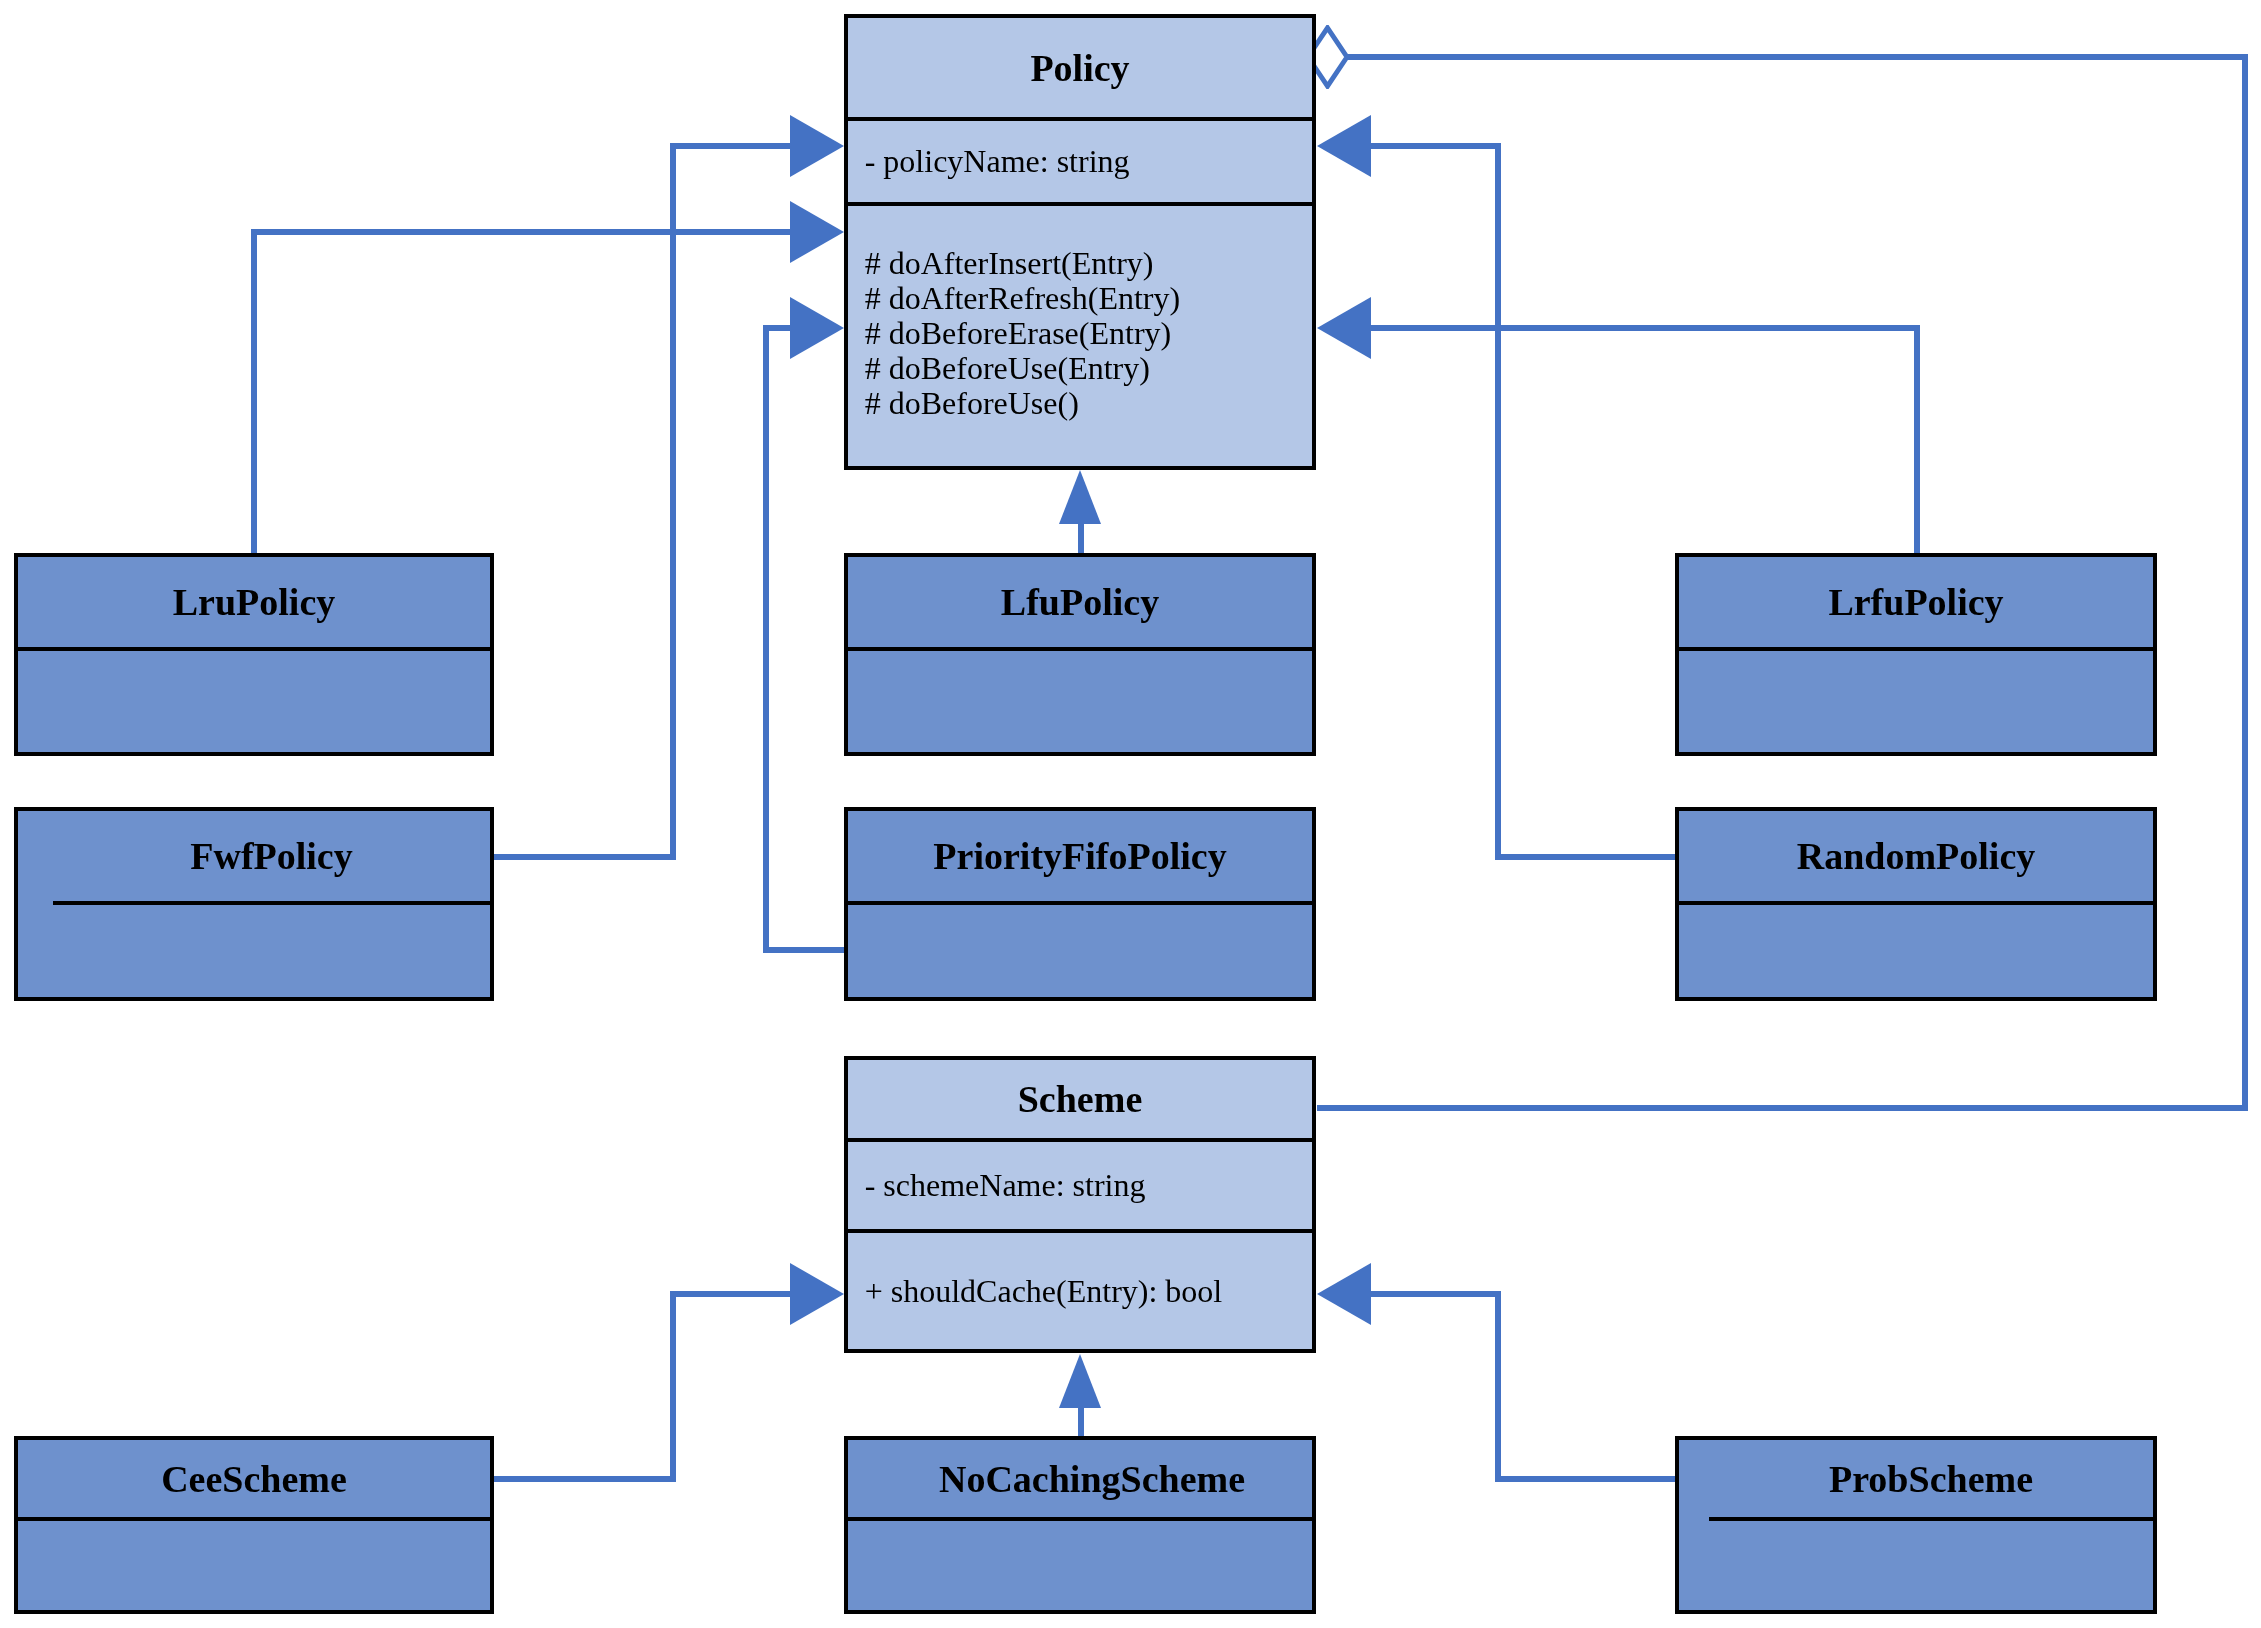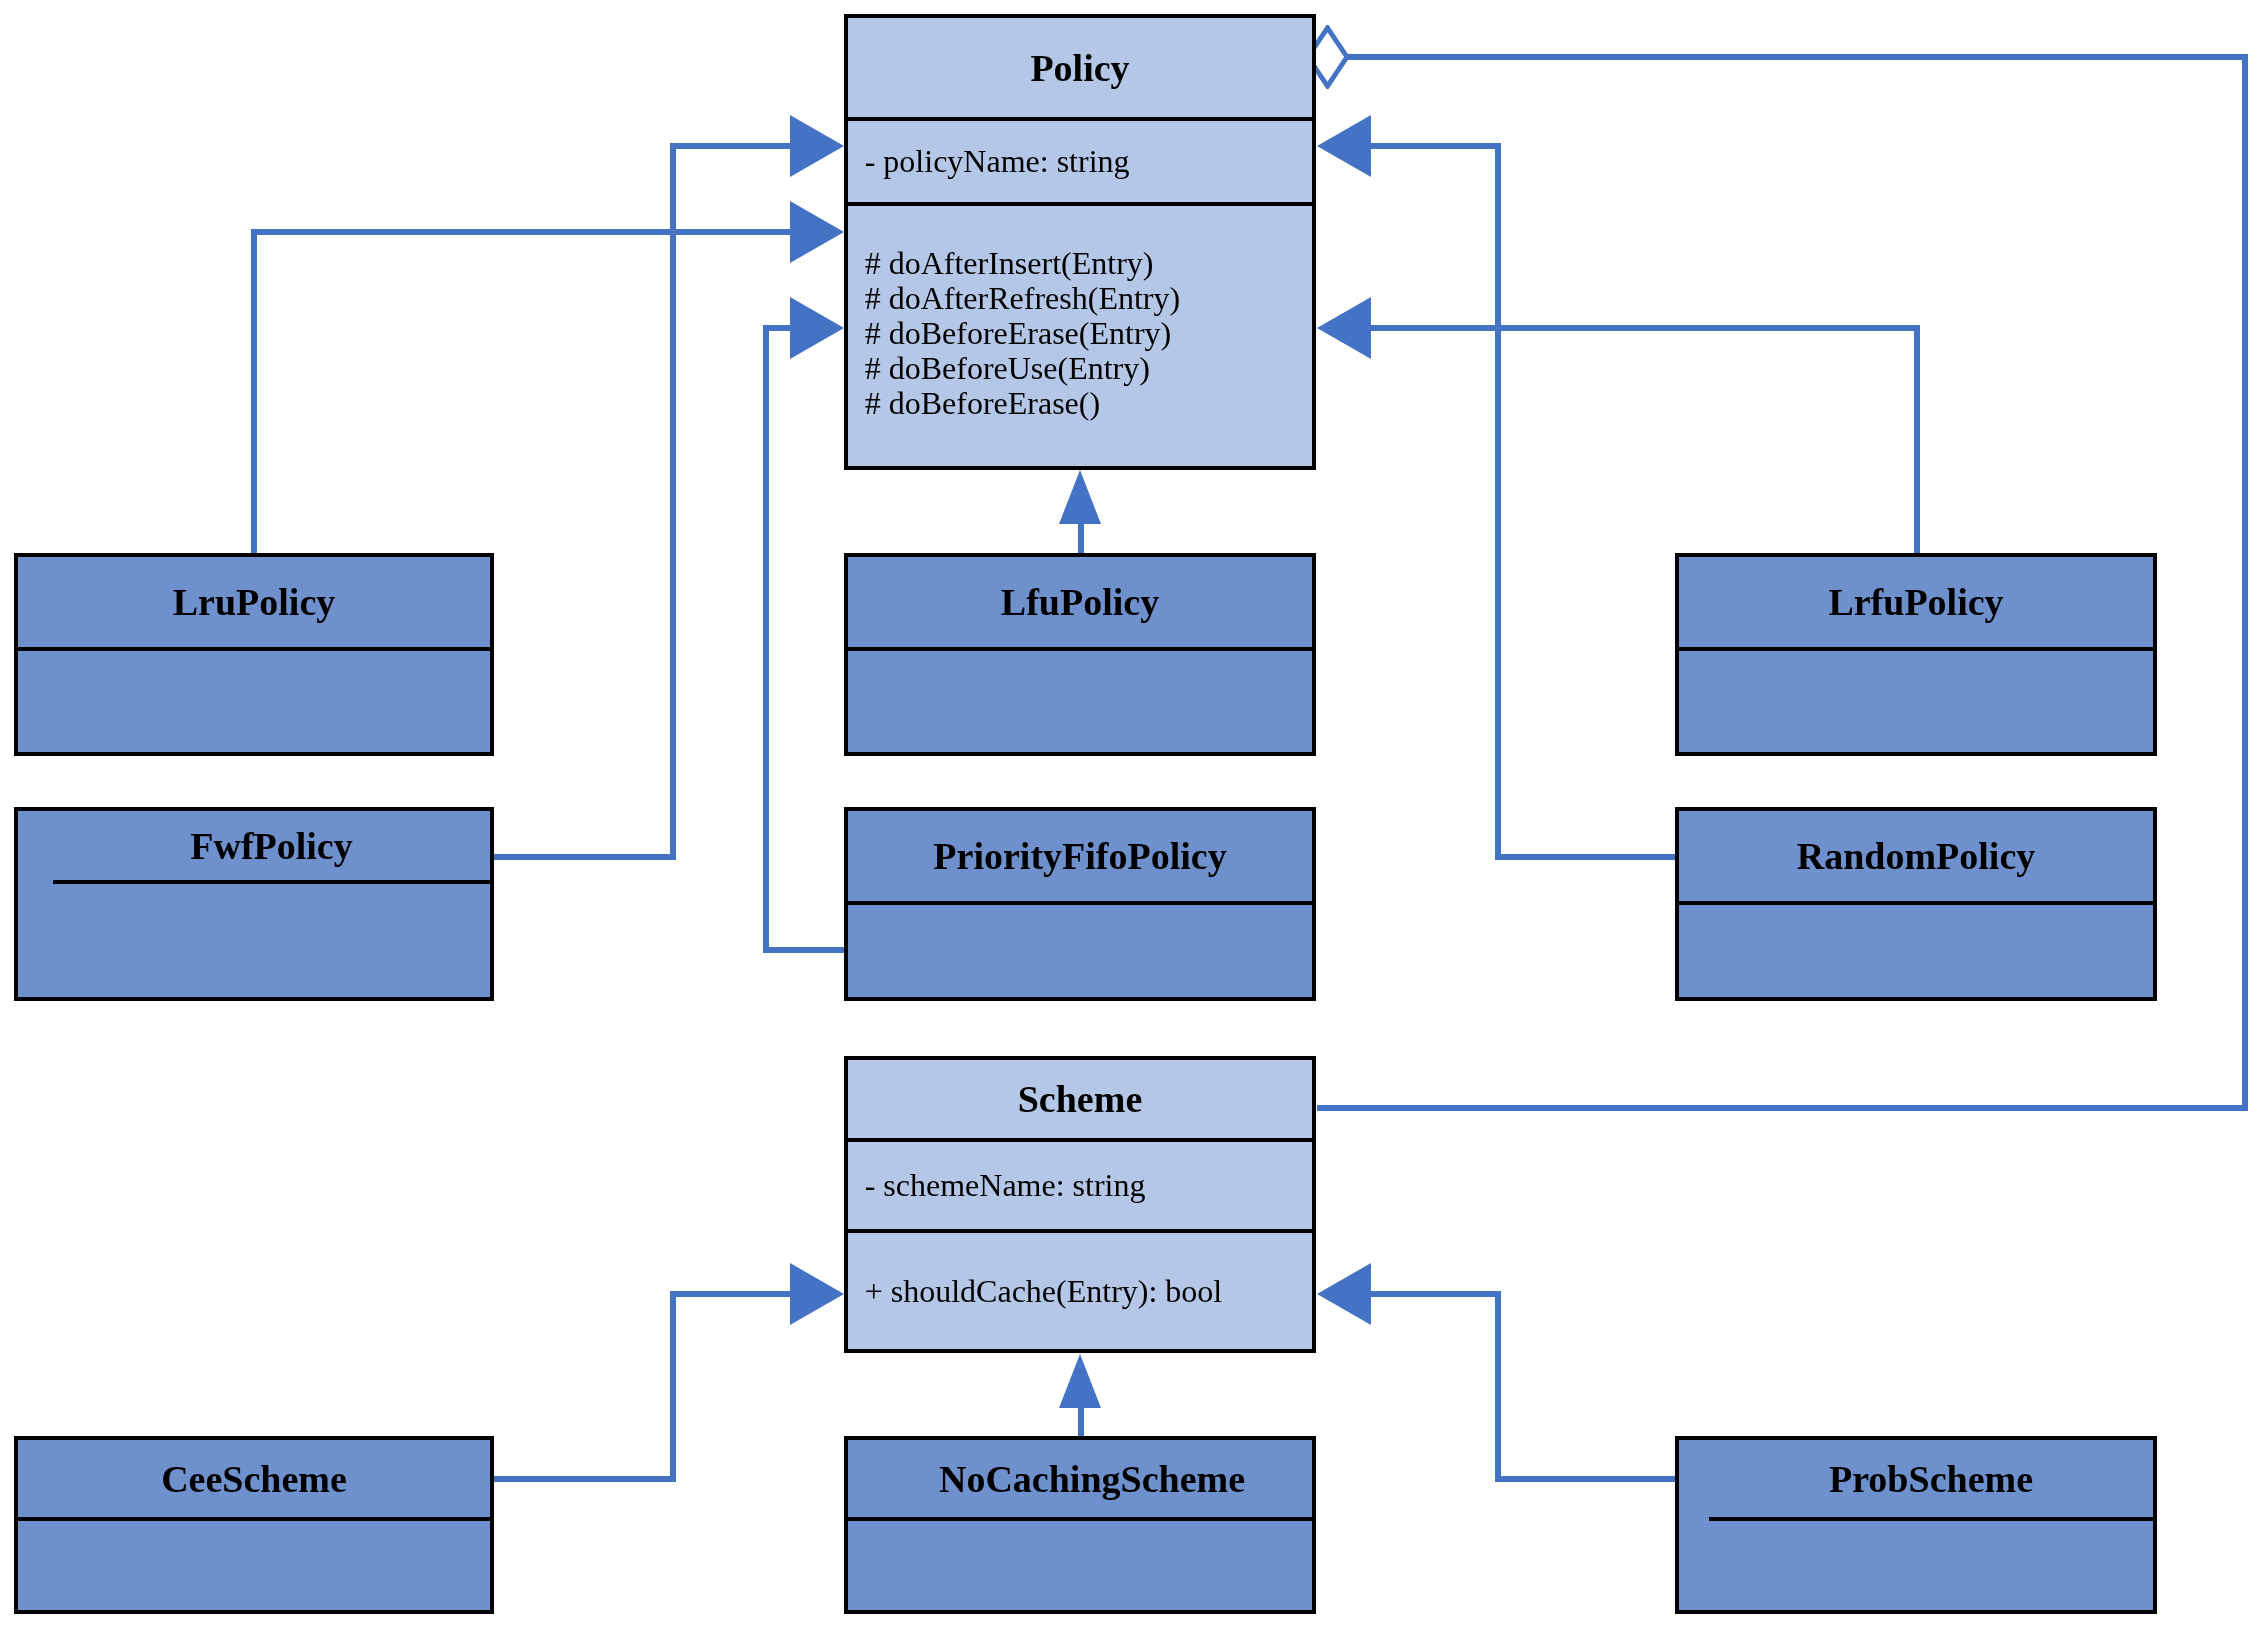--- a/index.html
+++ b/index.html
@@ -118,41 +118,41 @@
   <div class="box parent" style="left:844px;top:14px;width:472px;height:456px;">
     <div class="sec-title" style="height:103px;">Policy</div>
     <div class="sec sep attr-row" style="height:85px;">
       <span>- policyName: string</span>
     </div>
     <div class="sec grow method-list" style="padding-top:40px;">
       <div># doAfterInsert(Entry)</div>
       <div># doAfterRefresh(Entry)</div>
       <div># doBeforeErase(Entry)</div>
       <div># doBeforeUse(Entry)</div>
-      <div># doBeforeErase()</div>
+      <div># doBeforeUse()</div>
     </div>
   </div>
 
   <div class="box" style="left:14px;top:553px;width:480px;height:203px;">
     <div class="sec-title" style="height:94px;">LruPolicy</div>
     <div class="sec grow"></div>
   </div>
 
   <div class="box" style="left:1675px;top:553px;width:482px;height:203px;">
     <div class="sec-title" style="height:94px;">LrfuPolicy</div>
     <div class="sec grow"></div>
   </div>
 
   <div class="box" style="left:844px;top:553px;width:472px;height:203px;">
     <div class="sec-title" style="height:94px;">LfuPolicy</div>
     <div class="sec grow"></div>
   </div>
 
   <div class="box" style="left:14px;top:807px;width:480px;height:194px;">
-    <div class="sec-title" style="height:73px;margin-left:35px;">FwfPolicy</div>
+    <div class="sec-title" style="height:94px;margin-left:35px;">FwfPolicy</div>
     <div class="sec grow"></div>
   </div>
 
   <div class="box" style="left:844px;top:807px;width:472px;height:194px;">
     <div class="sec-title" style="height:94px;">PriorityFifoPolicy</div>
     <div class="sec grow"></div>
   </div>
 
   <div class="box" style="left:1675px;top:807px;width:482px;height:194px;gap:16px;">
     <div class="sec-title" style="height:94px;">RandomPolicy</div>

